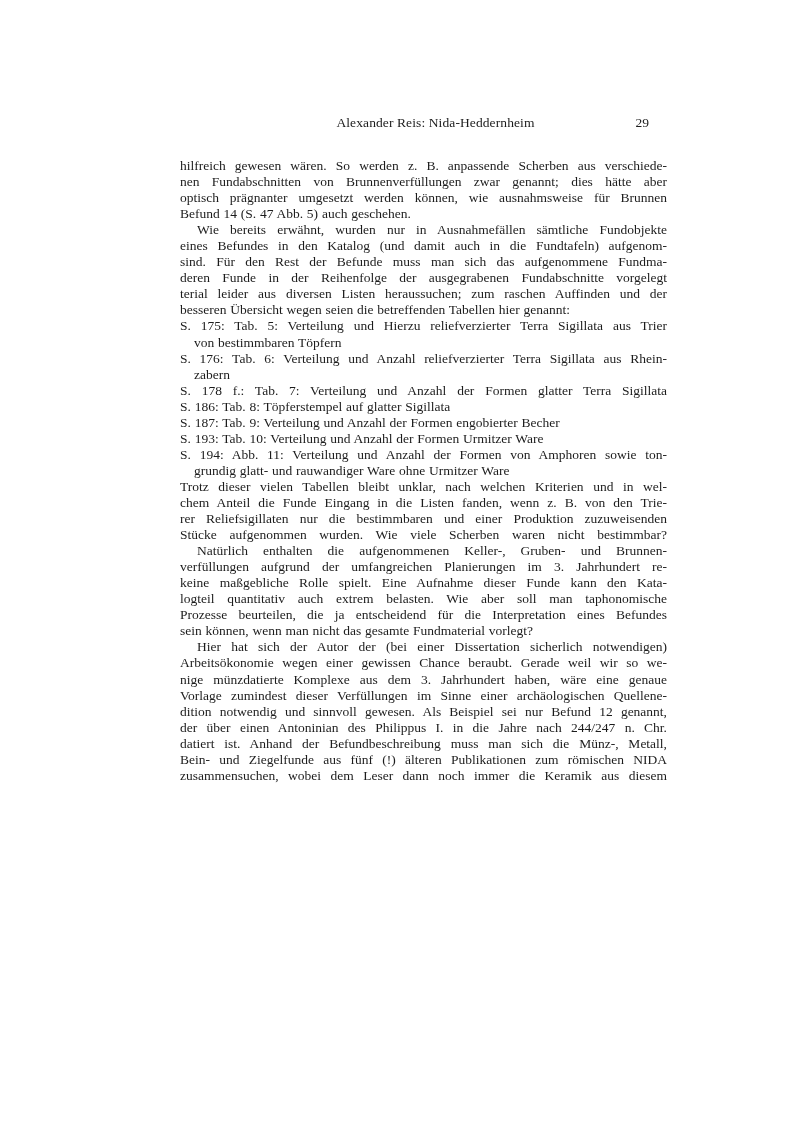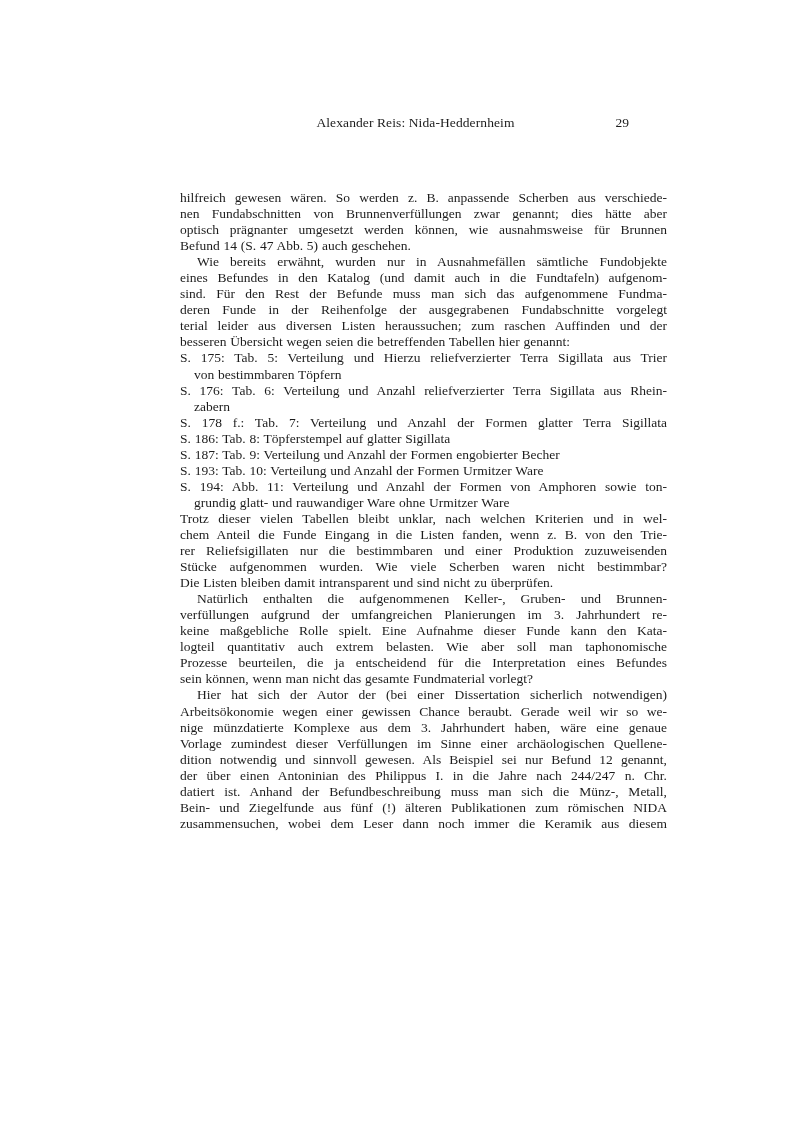--- a/index.html
+++ b/index.html
@@ -12,21 +12,21 @@
     width: 800px;
     height: 1131px;
     background: #ffffff;
     font-family: "Liberation Serif", "DejaVu Serif", serif;
     color: #1c1c1c;
     overflow: hidden;
   }
   .running-header {
     position: absolute;
     top: 114px;
-    left: 172px;
+    left: 192px;
     width: 487px;
     height: 18px;
     font-size: 13.5px;
     line-height: 18px;
   }
   .running-title {
     display: block;
     text-align: center;
     letter-spacing: 0.1px;
   }
@@ -36,21 +36,20 @@
     right: 30px;
     margin-left: 28px;
   }
   .text-block {
     position: absolute;
     top: 158px;
     left: 180px;
     width: 487px;
     font-size: 13.5px;
     line-height: 16.05px;
-    margin-top: 32px;
   }
   .line {
     height: 16.05px;
     overflow: hidden;
     text-align: justify;
     text-align-last: justify;
     word-spacing: 0.4px;
   }
   
   .line.l {
@@ -93,21 +92,20 @@
       <div class="line j">S. 178 f.: Tab. 7: Verteilung und Anzahl der Formen glatter Terra Sigillata</div>
       <div class="line l">S. 186: Tab. 8: Töpferstempel auf glatter Sigillata</div>
       <div class="line l">S. 187: Tab. 9: Verteilung und Anzahl der Formen engobierter Becher</div>
       <div class="line l">S. 193: Tab. 10: Verteilung und Anzahl der Formen Urmitzer Ware</div>
       <div class="line j">S. 194: Abb. 11: Verteilung und Anzahl der Formen von Amphoren sowie ton-</div>
       <div class="line lh">grundig glatt- und rauwandiger Ware ohne Urmitzer Ware</div>
       <div class="line j">Trotz dieser vielen Tabellen bleibt unklar, nach welchen Kriterien und in wel-</div>
       <div class="line j">chem Anteil die Funde Eingang in die Listen fanden, wenn z. B. von den Trie-</div>
       <div class="line j">rer Reliefsigillaten nur die bestimmbaren und einer Produktion zuzuweisenden</div>
       <div class="line j">Stücke aufgenommen wurden. Wie viele Scherben waren nicht bestimmbar?</div>
-      <div class="line l">Die Listen bleiben damit intransparent und sind nicht zu überprüfen.</div>
       <div class="line jf">Natürlich enthalten die aufgenommenen Keller-, Gruben- und Brunnen-</div>
       <div class="line j">verfüllungen aufgrund der umfangreichen Planierungen im 3. Jahrhundert re-</div>
       <div class="line j">keine maßgebliche Rolle spielt. Eine Aufnahme dieser Funde kann den Kata-</div>
       <div class="line j">logteil quantitativ auch extrem belasten. Wie aber soll man taphonomische</div>
       <div class="line j">Prozesse beurteilen, die ja entscheidend für die Interpretation eines Befundes</div>
       <div class="line l">sein können, wenn man nicht das gesamte Fundmaterial vorlegt?</div>
       <div class="line jf">Hier hat sich der Autor der (bei einer Dissertation sicherlich notwendigen)</div>
       <div class="line j">Arbeitsökonomie wegen einer gewissen Chance beraubt. Gerade weil wir so we-</div>
       <div class="line j">nige münzdatierte Komplexe aus dem 3. Jahrhundert haben, wäre eine genaue</div>
       <div class="line j">Vorlage zumindest dieser Verfüllungen im Sinne einer archäologischen Quellene-</div>

